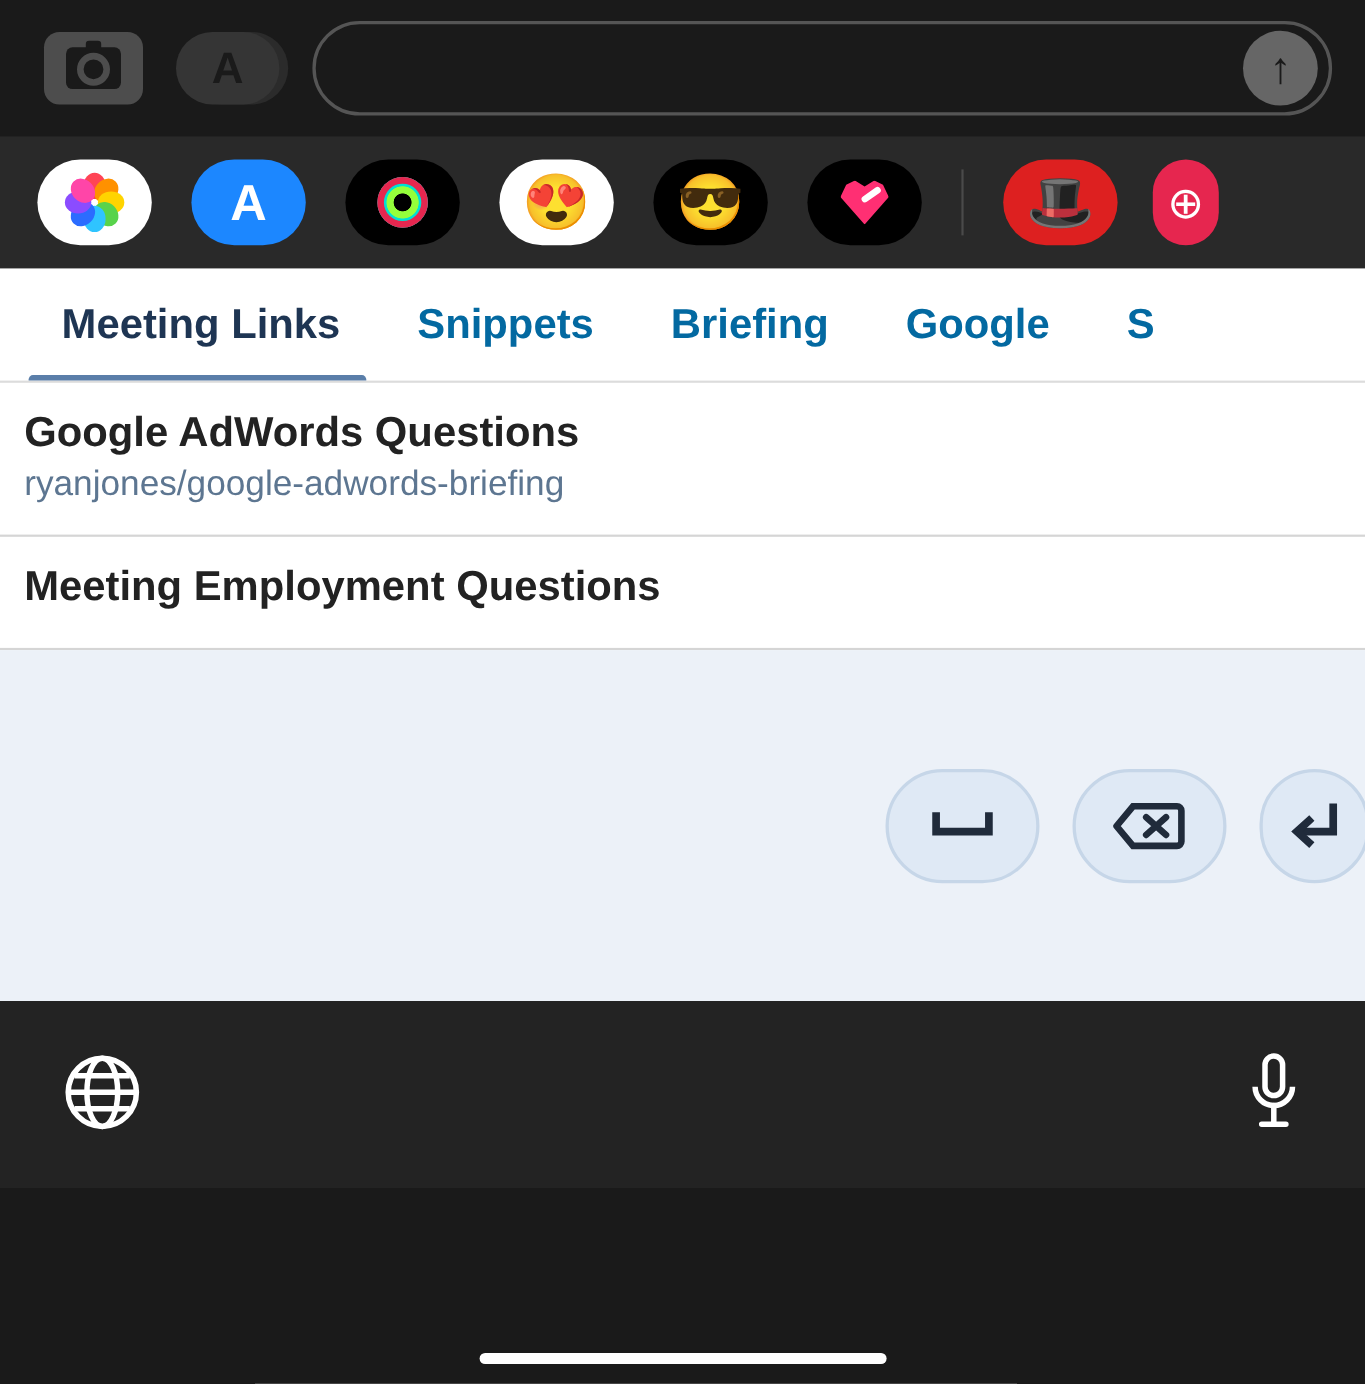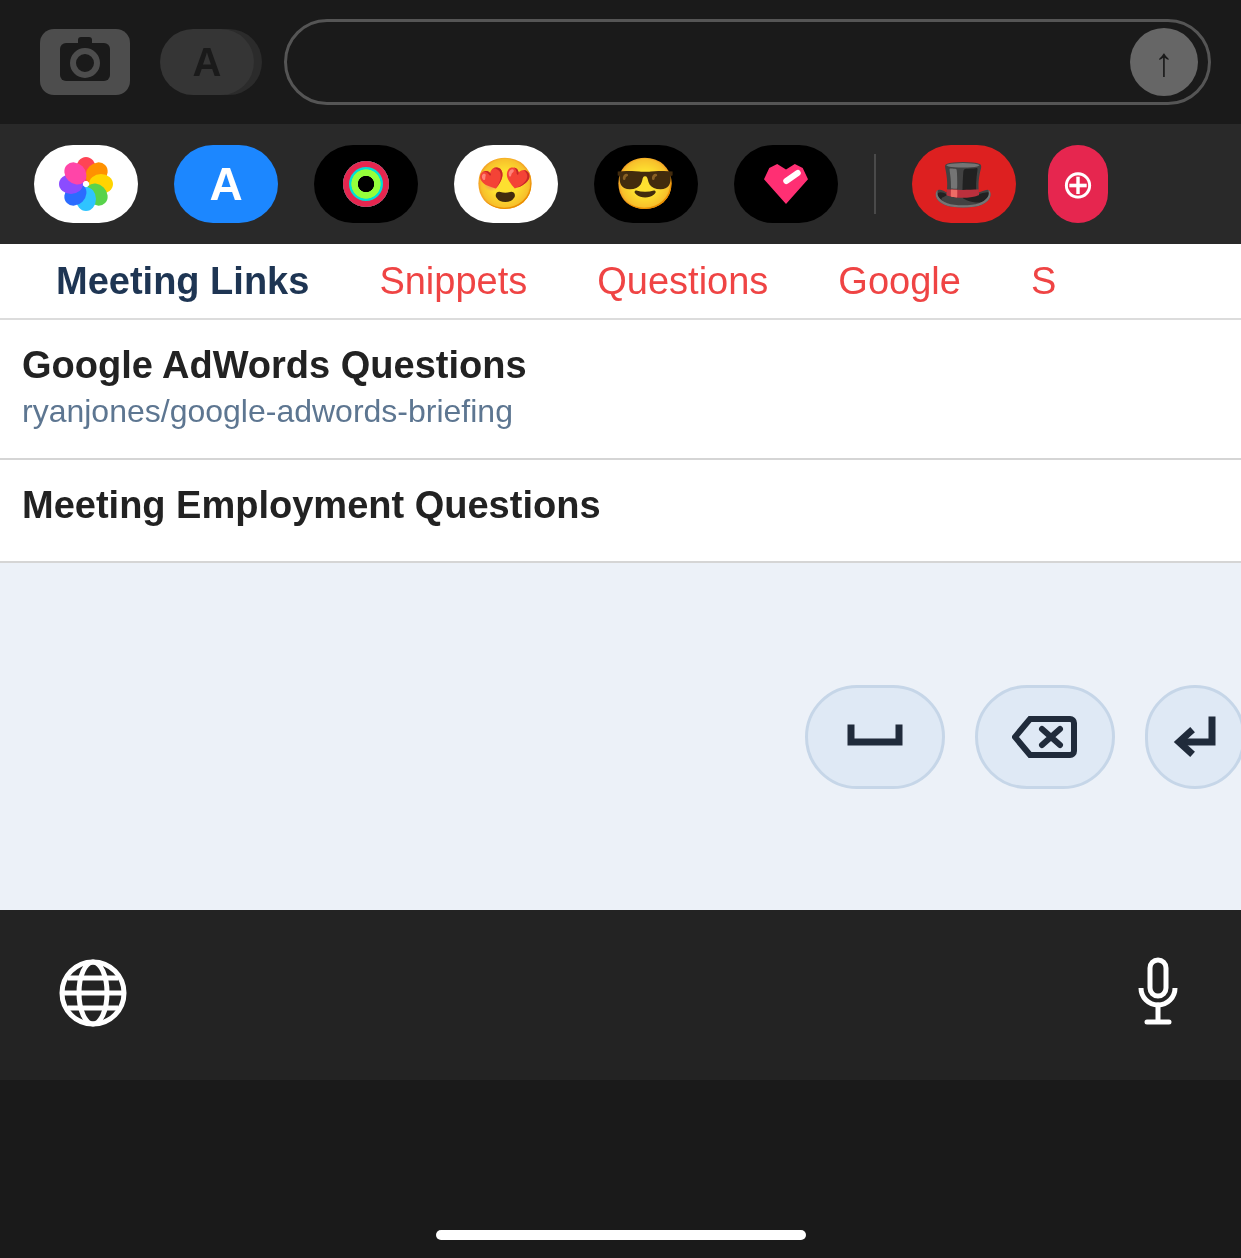--- a/index.html
+++ b/index.html
@@ -47,22 +47,22 @@
   .a-white{font-weight:800;color:#fff;font-size:46px;}
   .rings{width:46px;height:46px;border-radius:50%;border:6px solid #95ff3b;box-shadow:inset 0 0 0 6px #e6264f,0 0 0 6px #00e0d4 inset;}
   .rings{background:radial-gradient(circle,#000 24%,#95ff3b 26% 44%,#00e0d4 46% 66%,#e6264f 68% 100%);border:none;}
   .face{font-size:50px;}
   .heart-icn{width:44px;height:40px;background:#ff2f73;clip-path:polygon(50% 100%,0 38%,12% 10%,30% 0,50% 14%,70% 0,88% 10%,100% 38%);position:relative;}
   .heart-icn::after{content:"";position:absolute;width:20px;height:6px;background:#fff;transform:rotate(-35deg);top:10px;left:18px;border-radius:3px;}
   .glob{font-size:40px;color:#fff;}
 
   
   .panel{background:#fff;height:666px;display:flex;flex-direction:column;}
-  .tabs{display:flex;gap:0;height:76px;align-items:center;padding:0 0 0 56px;border-bottom:2px solid #dcdcdc;overflow:hidden;}
-  .tab{font-size:38px;font-weight:400;color:#ef4444;padding:0 32px 0 0;margin-right:38px;white-space:nowrap;position:relative;}
+  .tabs{display:flex;gap:0;height:104px;align-items:center;padding:0 0 0 56px;border-bottom:2px solid #dcdcdc;overflow:hidden;}
+  .tab{font-size:38px;font-weight:700;color:#0369a1;padding:0 32px 0 0;margin-right:38px;white-space:nowrap;position:relative;}
   .tab.active{color:#1e3553;font-weight:700;}
   .tab.active::after{content:"";position:absolute;height:10px;background:#5a7ea9;border-radius:4px 4px 0 0;bottom:-34px;left:-30px;right:8px;}
   .tab-clip{overflow:hidden;width:30px;}
 
   
   .item{padding:24px 22px 28px;border-bottom:2px solid #d5d5d5;}
   .item:first-child{border-top:none;}
   .item-title{font-size:38px;font-weight:700;color:#222;margin-bottom:6px;}
   .item-sub{font-size:32px;color:#5d7691;}
 
@@ -129,21 +129,21 @@
   </div>
   <div class="chip extra">
     <span class="glob">⊕</span>
   </div>
 </div>
 
 <div class="panel">
   <div class="tabs">
     <div class="tab active">Meeting Links</div>
     <div class="tab">Snippets</div>
-    <div class="tab">Questions</div>
+    <div class="tab">Briefing</div>
     <div class="tab">Google</div>
     <div class="tab tab-clip">S</div>
   </div>
 
   <div class="item">
     <div class="item-title">Google AdWords Questions</div>
     <div class="item-sub">ryanjones/google-adwords-briefing</div>
   </div>
   <div class="item">
     <div class="item-title">Meeting Employment Questions</div>

